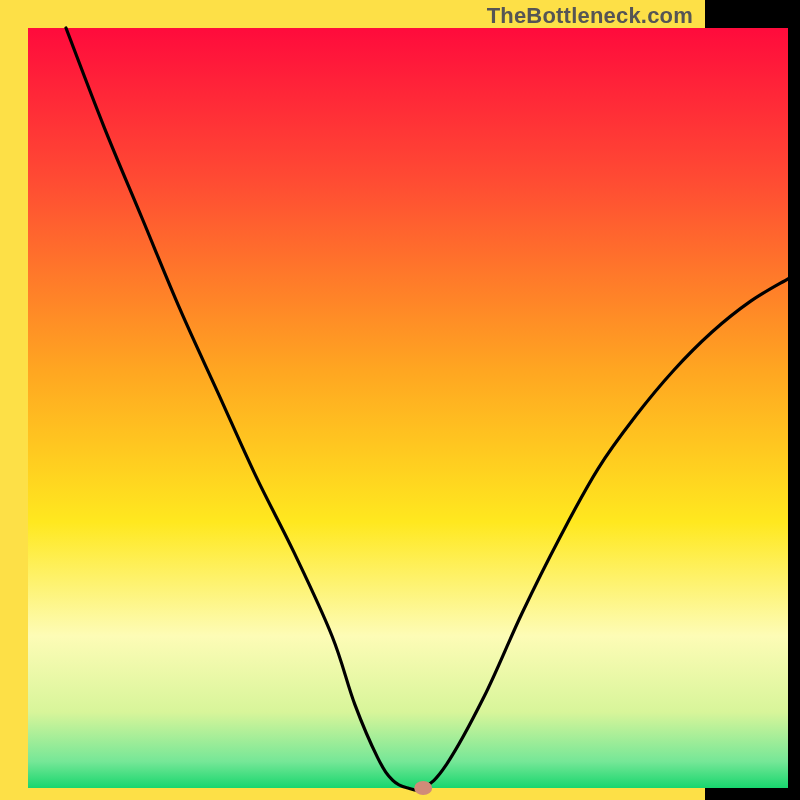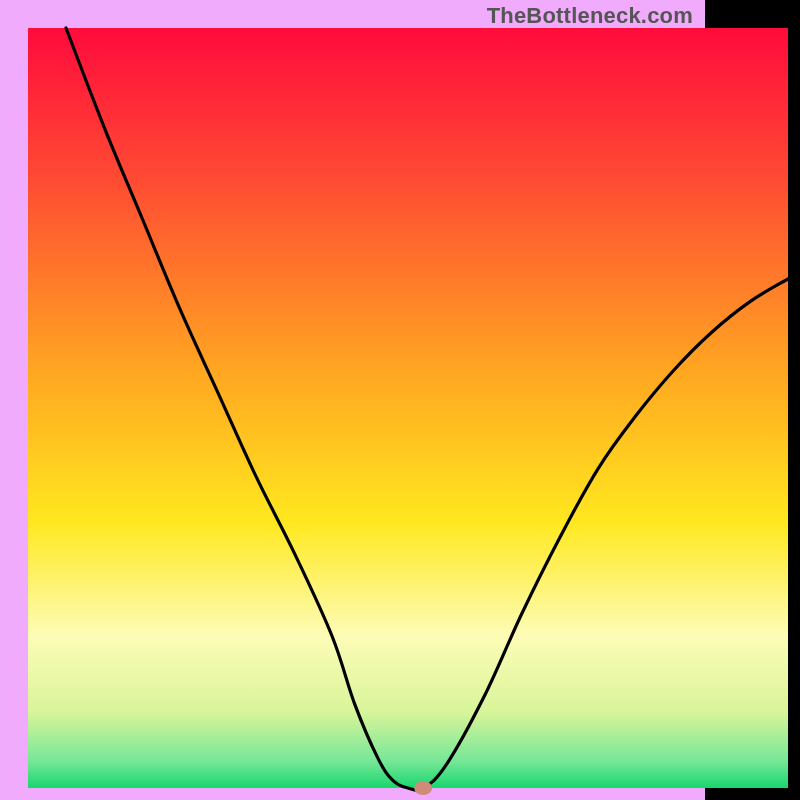--- a/index.html
+++ b/index.html
@@ -7,21 +7,21 @@
     padding: 0;
     width: 800px;
     height: 800px;
     background: #000;
     overflow: hidden;
   }
   .stage {
     position: relative;
     width: 705px;
     height: 800px;
-    background: #f0abfc;
+    background: #fde047;
   }
   .watermark {
     position: absolute;
     top: 3px;
     right: 12px;
     font-family: Arial, Helvetica, sans-serif;
     font-size: 22px;
     font-weight: 600;
     color: #555555;
     letter-spacing: 0.2px;

